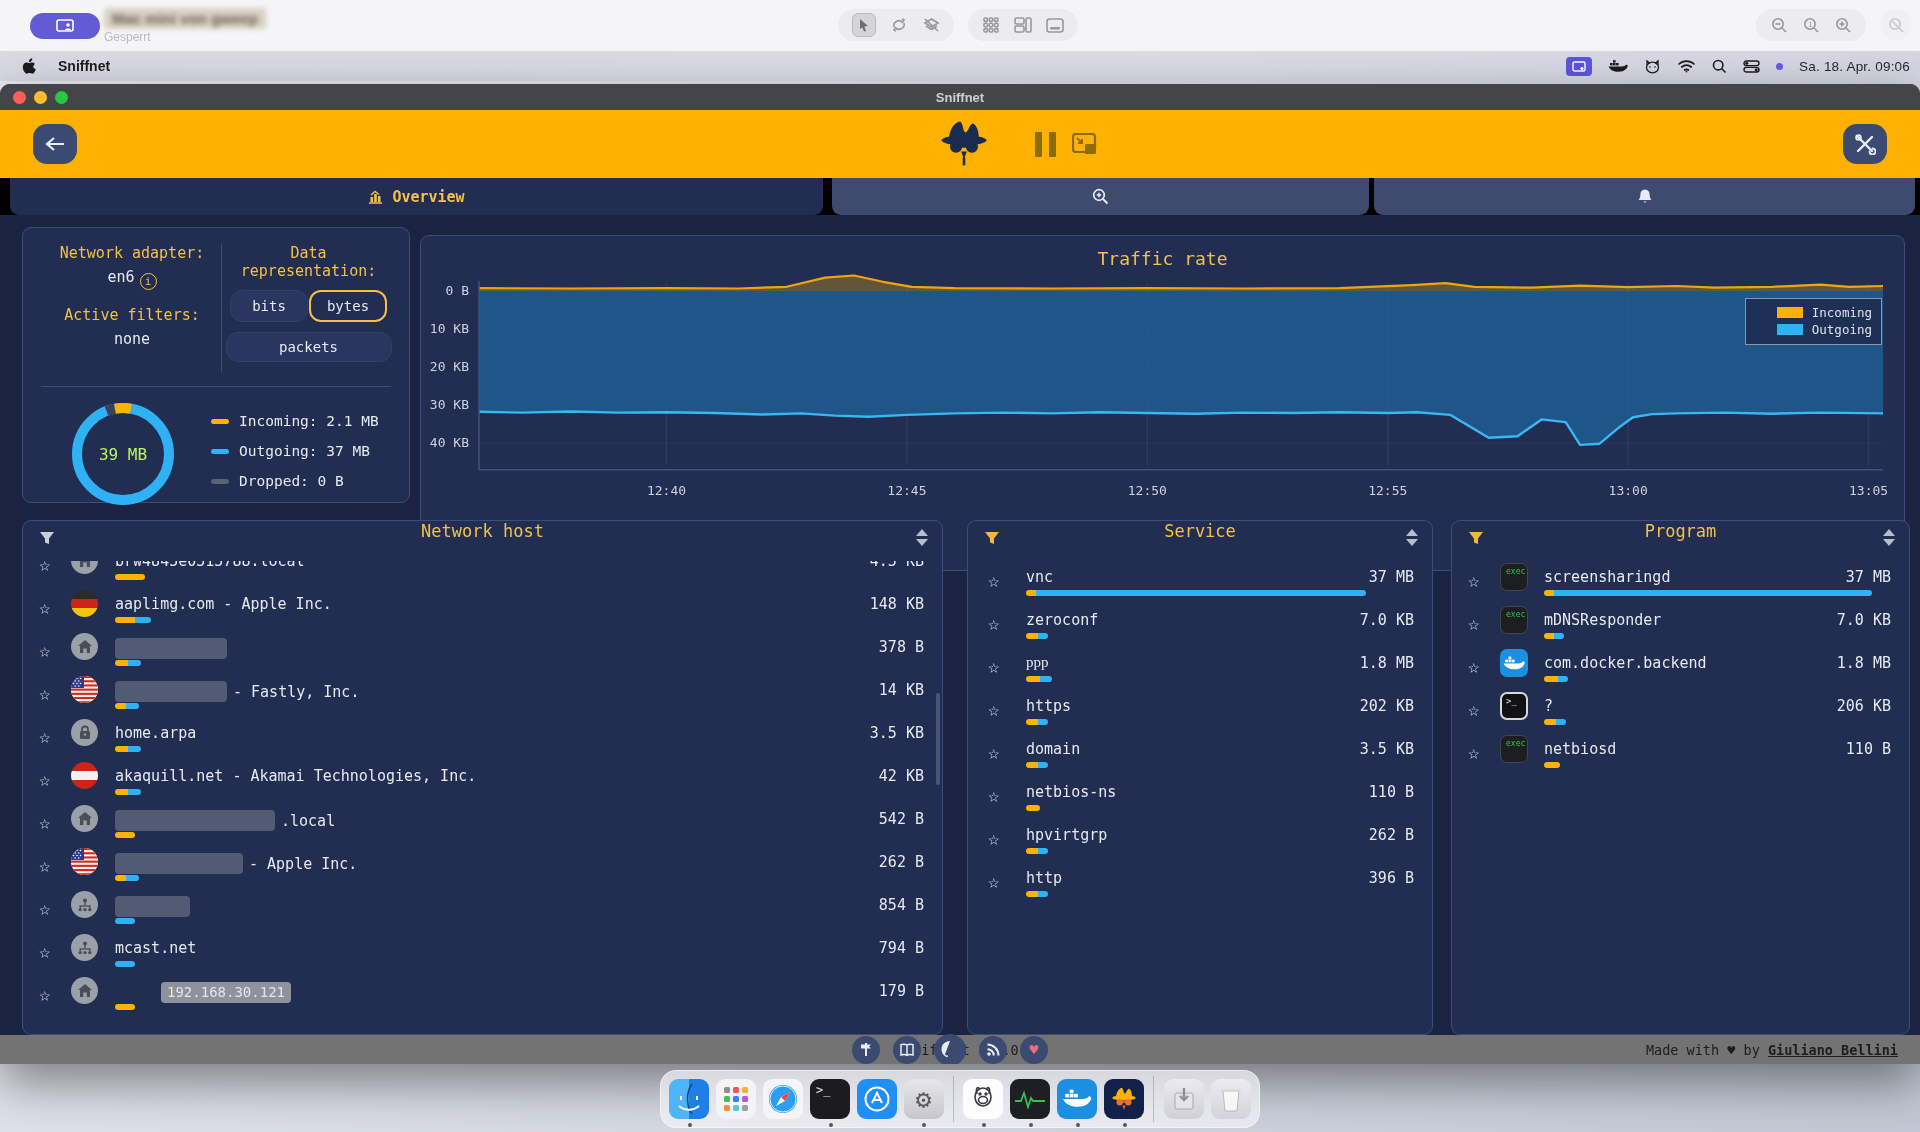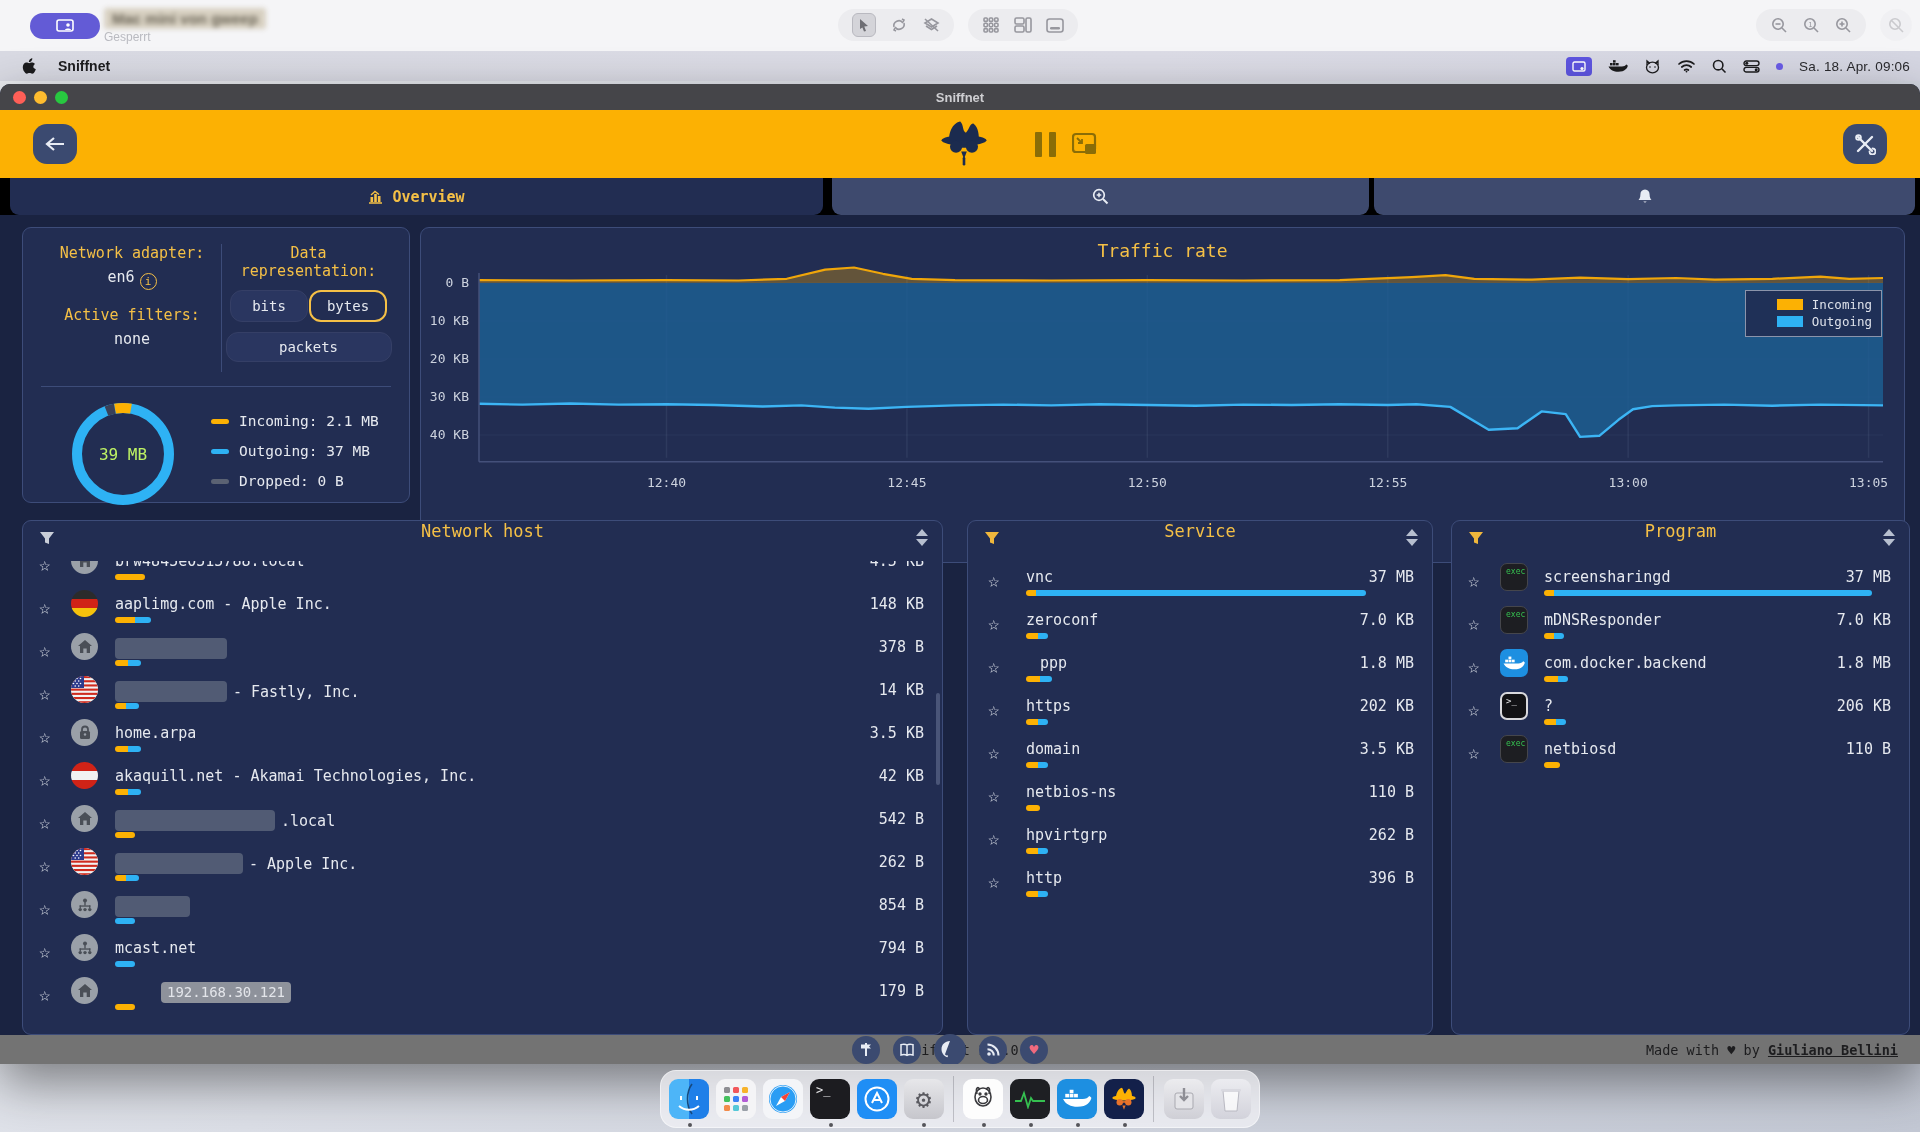--- a/index.html
+++ b/index.html
@@ -49,21 +49,21 @@
 
   .tabbar { height:37px; background:#000000; display:flex; }
   .tab { height:37px; display:flex; align-items:center; justify-content:center; gap:9px; border-radius:0 0 9px 9px; cursor:pointer; }
   .tab-active { background:#222d52; color:#f5c046; font-size:15px; font-weight:bold; }
   .tab-idle { background:#3e4a6e; color:#e8ecf4; }
   .t1 { width:813px; margin-left:10px; } .t2 { width:537px; margin-left:9px; } .t3 { width:541px; margin-left:5px; }
 
   .content { position:absolute; left:0; top:131px; width:1920px; height:820px; background:#1a2341; }
   .panel { position:absolute; background:#222d52; border:1px solid #3d4c79; border-radius:9px; }
   .p-settings { left:22px; top:12px; width:388px; height:276px; }
-  .p-chart { left:420px; top:12px; width:1485px; height:336px; }
+  .p-chart { left:420px; top:20px; width:1485px; height:336px; }
   .p-host { left:22px; top:305px; width:921px; height:515px; }
   .p-service { left:967px; top:305px; width:466px; height:515px; }
   .p-program { left:1451px; top:305px; width:459px; height:515px; }
 
   .ylw { color:#f5c046; }
   .wht { color:#e6e9ef; }
 
   
   .set-cols { display:flex; padding:16px 14px 0 20px; }
   .set-left { width:178px; text-align:center; }
@@ -755,21 +755,21 @@
               <span>zeroconf</span>
             </span>
             <span class="val">7.0 KB</span>
             <span class="bar" style="left: 58px;">
               <i class="bi" style="width: 12px;"></i>
               <i class="bo" style="width: 10px;"></i>
             </span>
           </div>
           <div class="trow">
             <span class="star" style="left: 20px;">☆</span>
-            <span class="nm" style="left: 72px;">
+            <span class="nm" style="left: 58px; font-family: Liberation Serif, serif;">
               <span>ppp</span>
             </span>
             <span class="val">1.8 MB</span>
             <span class="bar" style="left: 58px;">
               <i class="bi" style="width: 14px;"></i>
               <i class="bo" style="width: 12px;"></i>
             </span>
           </div>
           <div class="trow">
             <span class="star" style="left: 20px;">☆</span>

